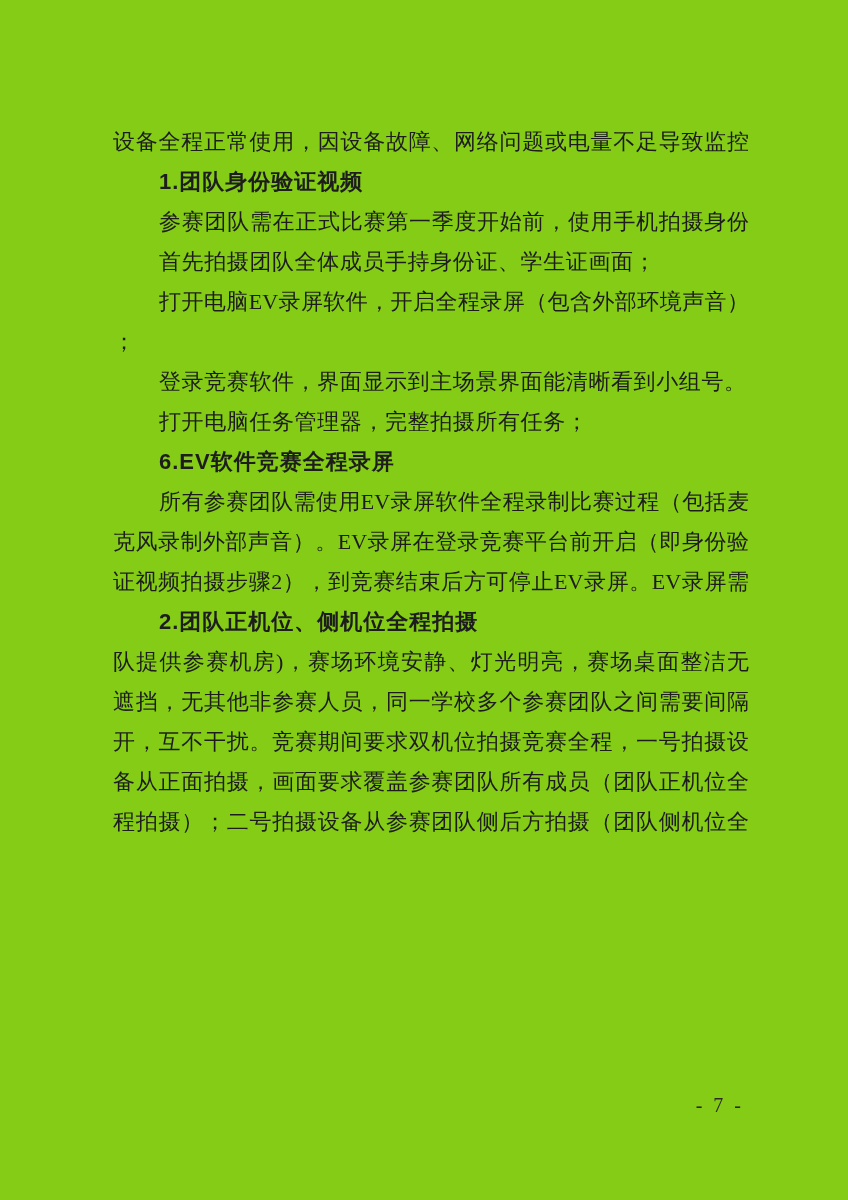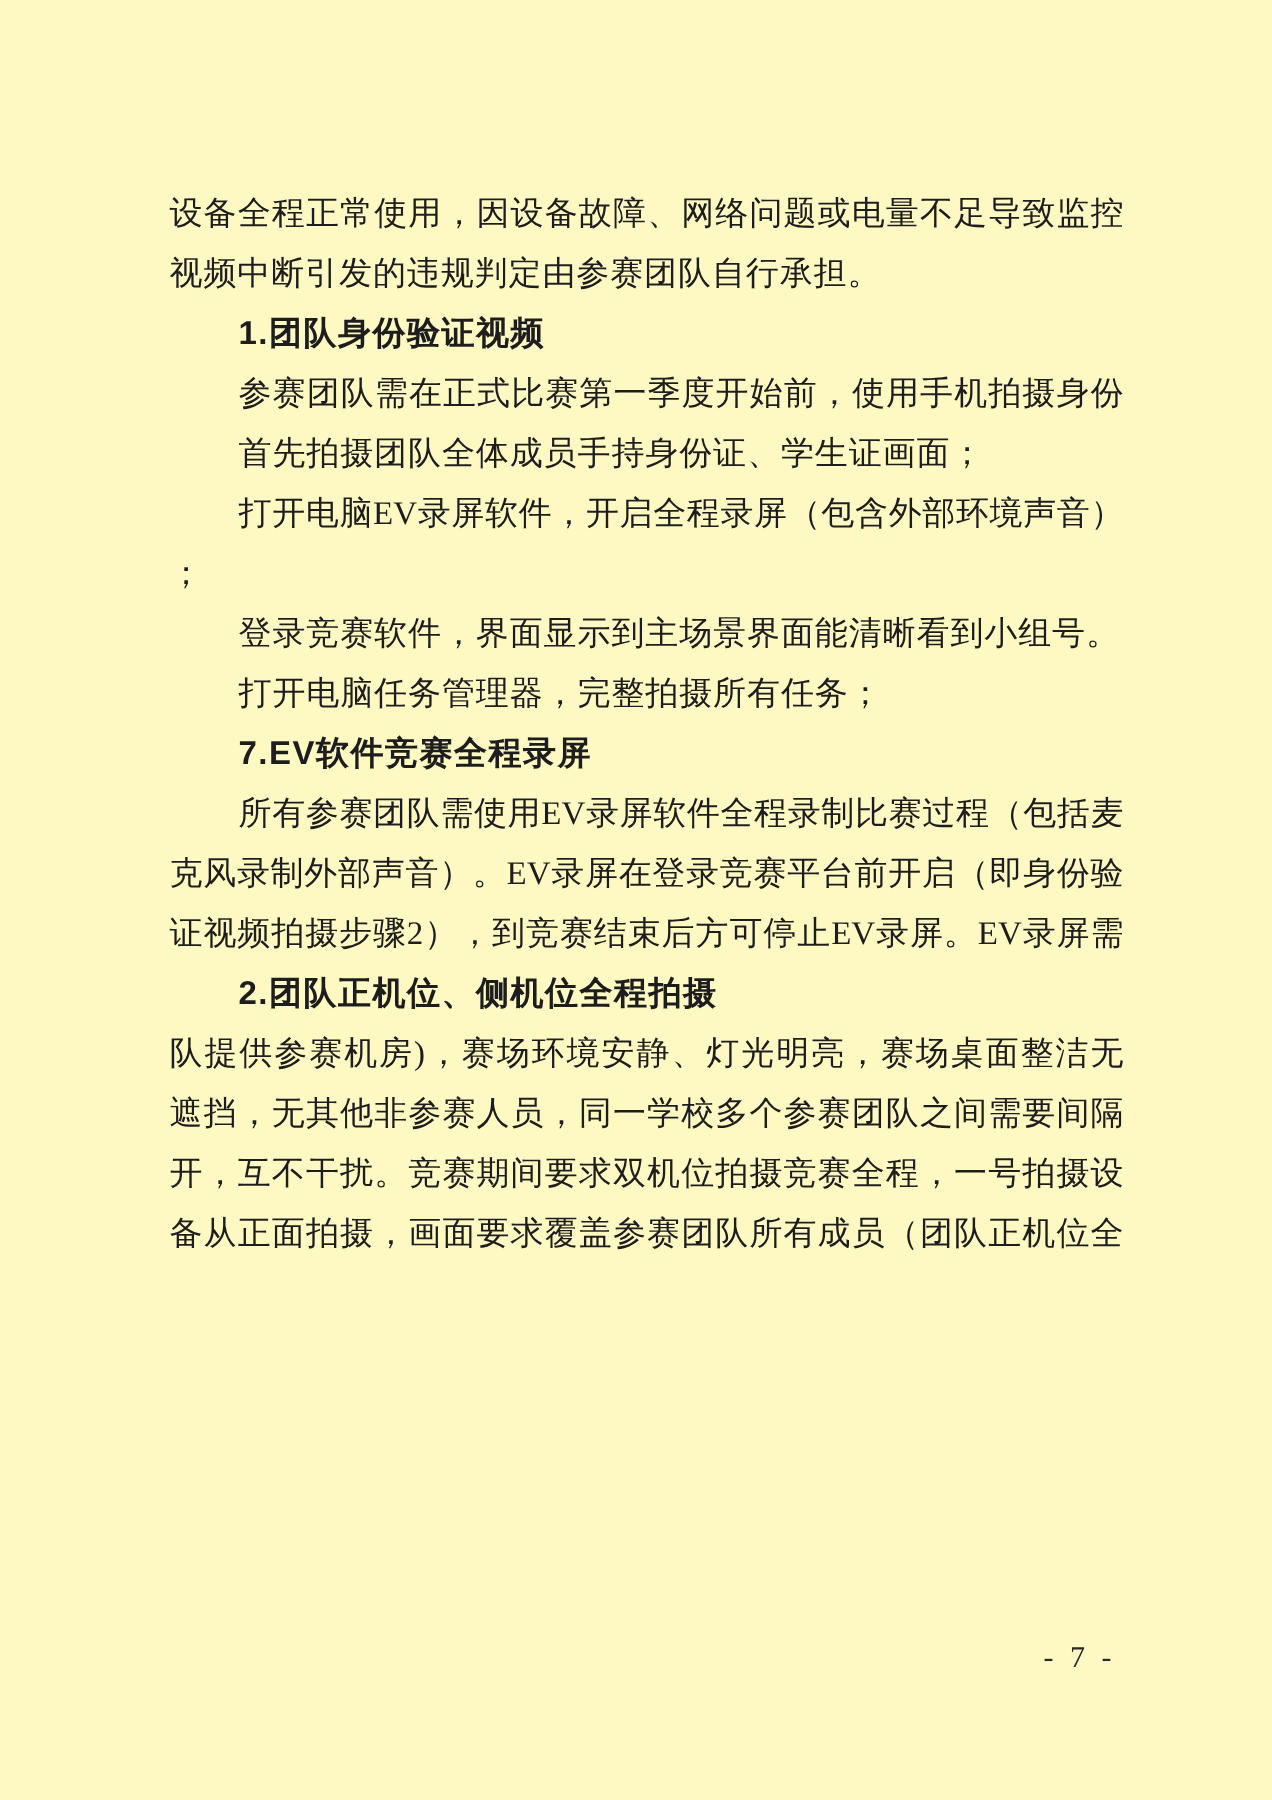--- a/index.html
+++ b/index.html
@@ -11,21 +11,21 @@
     height: 1200px;
     background: #ffffff;
     position: relative;
     overflow: hidden;
     font-family: "Liberation Serif", "DejaVu Serif", serif;
     color: #1d1d1d;
   }
   .page {
     position: absolute;
     inset: 0;
-    background: #fef9c3;
+    background: #84cc16;
   }
   .content {
     position: absolute;
     left: 113px;
     top: 122px;
     width: 636px;
   }
   .line {
     height: 40px;
     line-height: 40px;
@@ -55,32 +55,32 @@
     letter-spacing: 3px;
     color: #2a2a2a;
   }
 </style>
 </head>
 <body>
 
 <div class="page">
   <div class="content">
       <div class="line justify">设备全程正常使用，因设备故障、网络问题或电量不足导致监控</div>
-      <div class="line">视频中断引发的违规判定由参赛团队自行承担。</div>
       <div class="line indent heading">1.团队身份验证视频</div>
       <div class="line indent justify">参赛团队需在正式比赛第一季度开始前，使用手机拍摄身份</div>
       <div class="line indent">首先拍摄团队全体成员手持身份证、学生证画面；</div>
       <div class="line indent justify">打开电脑EV录屏软件，开启全程录屏（包含外部环境声音）</div>
       <div class="line">；</div>
       <div class="line indent">登录竞赛软件，界面显示到主场景界面能清晰看到小组号。</div>
       <div class="line indent">打开电脑任务管理器，完整拍摄所有任务；</div>
-      <div class="line indent heading">7.EV软件竞赛全程录屏</div>
+      <div class="line indent heading">6.EV软件竞赛全程录屏</div>
       <div class="line indent justify">所有参赛团队需使用EV录屏软件全程录制比赛过程（包括麦</div>
       <div class="line justify">克风录制外部声音）。EV录屏在登录竞赛平台前开启（即身份验</div>
       <div class="line justify">证视频拍摄步骤2），到竞赛结束后方可停止EV录屏。EV录屏需</div>
       <div class="line indent heading">2.团队正机位、侧机位全程拍摄</div>
       <div class="line justify">队提供参赛机房)，赛场环境安静、灯光明亮，赛场桌面整洁无</div>
       <div class="line justify">遮挡，无其他非参赛人员，同一学校多个参赛团队之间需要间隔</div>
       <div class="line justify">开，互不干扰。竞赛期间要求双机位拍摄竞赛全程，一号拍摄设</div>
       <div class="line justify">备从正面拍摄，画面要求覆盖参赛团队所有成员（团队正机位全</div>
+      <div class="line justify">程拍摄）；二号拍摄设备从参赛团队侧后方拍摄（团队侧机位全</div>
     </div>
   <div class="footer">- 7 -</div>
 </div>
 
 </body></html>

